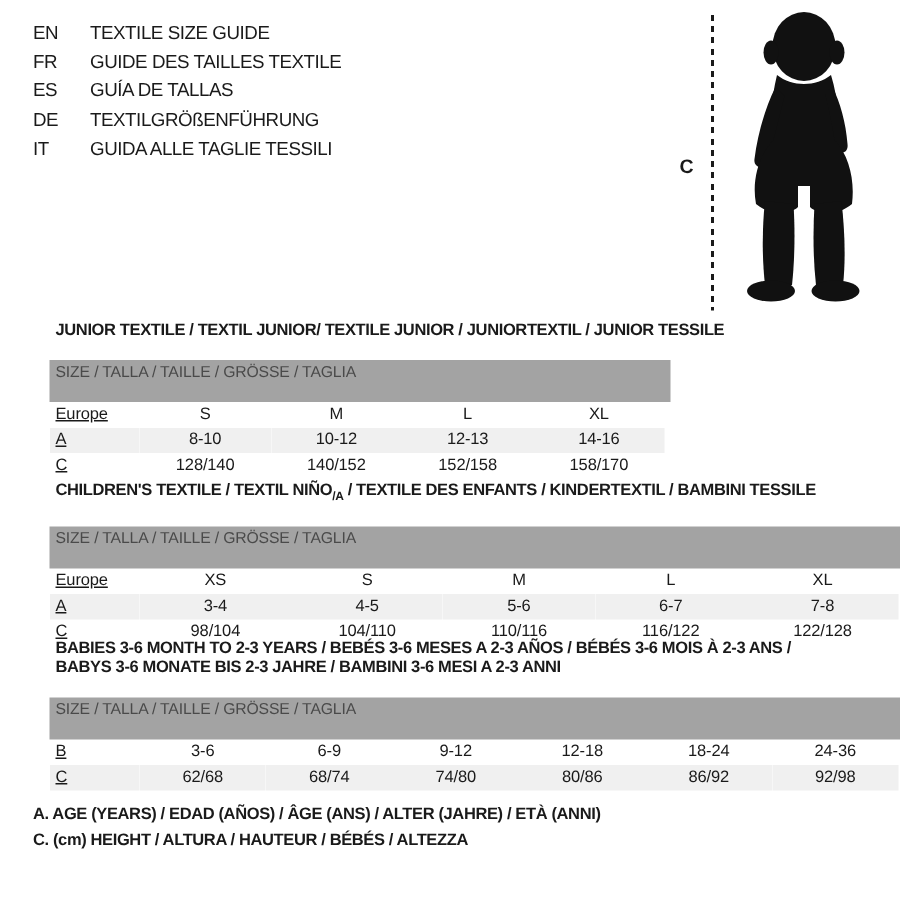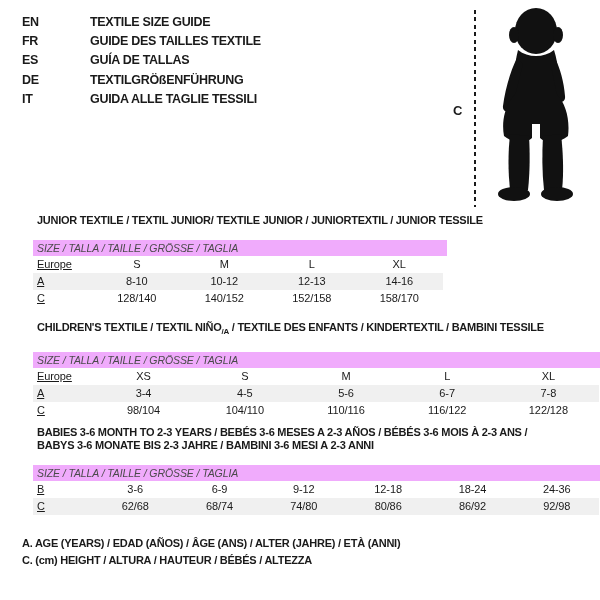--- a/index.html
+++ b/index.html
@@ -8,45 +8,44 @@
     background:#ffffff;
     font-family:"Liberation Sans", sans-serif;
     color:#1a1a1a;
     position:relative;
     overflow:hidden;
   }
   .abs { position:absolute; }
 
   
   .lang-list { left:22px; top:13px; }
-  .lang-row { display:flex; line-height:19.2px; font-weight:bold; font-size:12.5px; letter-spacing:-0.3px;gap:30px; }
+  .lang-row { display:flex; line-height:19.2px; font-weight:normal; font-size:12.5px; letter-spacing:-0.3px; }
   .lang-code { width:38px; }
   .lang-label { white-space:nowrap; }
 
   
   .dash-line {
     left:474px; top:10px; width:2px; height:197px;
     background:repeating-linear-gradient(to bottom, #1a1a1a 0 4px, transparent 4px 7.5px);
   }
   .figure-label { left:453px; top:103px; font-weight:bold; font-size:13px; }
   .baby-svg { left:482px; top:6px; }
 
   
   .section { position:absolute; left:33px; }
   .sec-title { font-weight:bold; font-size:11px; letter-spacing:-0.25px; white-space:nowrap; line-height:13px; padding-left:4px; }
   .title-sub { font-size:8px; vertical-align:sub; }
   .mb-junior { margin-bottom:13px; }
   .mb-children { margin-bottom:14px; }
   .mb-babies { margin-bottom:13px; }
   .size-bar {
-    background:#f0abfc; color:#4a4a4a;
+    background:#a3a3a3; color:#4a4a4a;
     font-size:10.5px; letter-spacing:-0.1px;
-    height:16px; line-height:16px; padding-left:4px;
+    height:28px; line-height:16px; padding-left:4px;
     white-space:nowrap;
-    font-style:italic;
   }
   table { border-collapse:collapse; table-layout:fixed; font-size:11px; letter-spacing:-0.1px; }
   .t-junior { width:410px; }
   .t-wide { width:566px; }
   td { height:17px; line-height:17px; padding:0; text-align:center; overflow:hidden; }
   td.rowlabel { text-align:left; padding-left:4px;text-decoration:underline; }
   tr:nth-child(even) td { background:#f0f0f0; }
   .sec-junior   { top:214px; }
   .sec-children { top:321px; }
   .sec-babies   { top:426px; }

